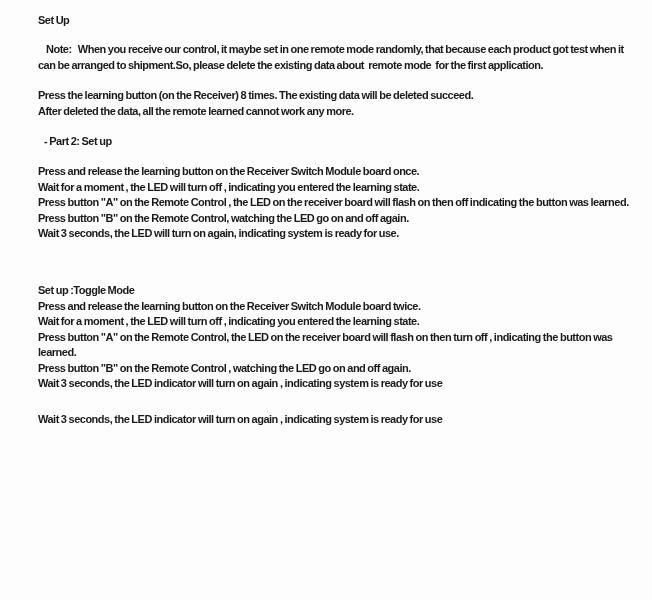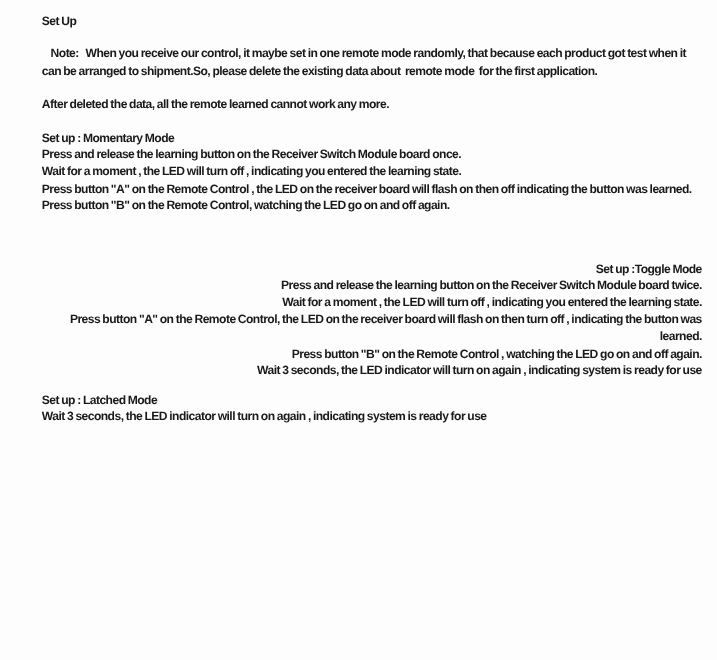--- a/index.html
+++ b/index.html
@@ -25,53 +25,54 @@
   .ln {
     margin: 0;
     white-space: pre-wrap;
   }
   .title        { margin: 0 0 14px 0; }
   .part-heading { margin: 0 0 15px 0; padding-left: 6px; }
   .note         { margin: 0 0 15px 0; text-indent: 8px; }
   .block        { margin: 0 0 15px 0; }
   .sec          { margin: 0; }
   .sec-momentary { margin-bottom: 42px; }
-  .sec-toggle    { margin-bottom: 11px; text-align: right; }
+  .sec-toggle    { margin-bottom: 21px; }
   .sec-latched   { margin-bottom: 0; }
 </style>
 </head>
 <body>
 
 <div class="doc">
 
   <p class="ln title">Set Up</p>
 
 
   <p class="ln note">Note:   When you receive our control, it maybe set in one remote mode randomly, that because each product got test when it can be arranged to shipment.So, please delete the existing data about  remote mode  for the first application.</p>
 
   <div class="block">
+    <p class="ln">Press the learning button (on the Receiver) 8 times. The existing data will be deleted succeed.</p>
     <p class="ln">After deleted the data, all the remote learned cannot work any more.</p>
   </div>
 
+  <p class="ln part-heading">- Part 2: Set up</p>
 
   <div class="block sec sec-momentary">
-    <p class="ln">Set up : Momentary Mode</p>
     <p class="ln">Press and release the learning button on the Receiver Switch Module board once.</p>
     <p class="ln">Wait for a moment , the LED will turn off , indicating you entered the learning state.</p>
     <p class="ln">Press button "A" on the Remote Control , the LED on the receiver board will flash on then off indicating the button was learned.</p>
     <p class="ln">Press button "B" on the Remote Control, watching the LED go on and off again.</p>
+    <p class="ln">Wait 3 seconds, the LED will turn on again, indicating system is ready for use.</p>
   </div>
 
   <div class="block sec sec-toggle">
     <p class="ln">Set up :Toggle Mode</p>
     <p class="ln">Press and release the learning button on the Receiver Switch Module board twice.</p>
     <p class="ln">Wait for a moment , the LED will turn off , indicating you entered the learning state.</p>
     <p class="ln">Press button "A" on the Remote Control, the LED on the receiver board will flash on then turn off , indicating the button was learned.</p>
     <p class="ln">Press button "B" on the Remote Control , watching the LED go on and off again.</p>
     <p class="ln">Wait 3 seconds, the LED indicator will turn on again , indicating system is ready for use</p>
   </div>
 
   <div class="block sec sec-latched">
-    <p class="ln">Set up : Latched Mode</p>
     <p class="ln">Wait 3 seconds, the LED indicator will turn on again , indicating system is ready for use</p>
   </div>
 
 </div>
 
 </body></html>

